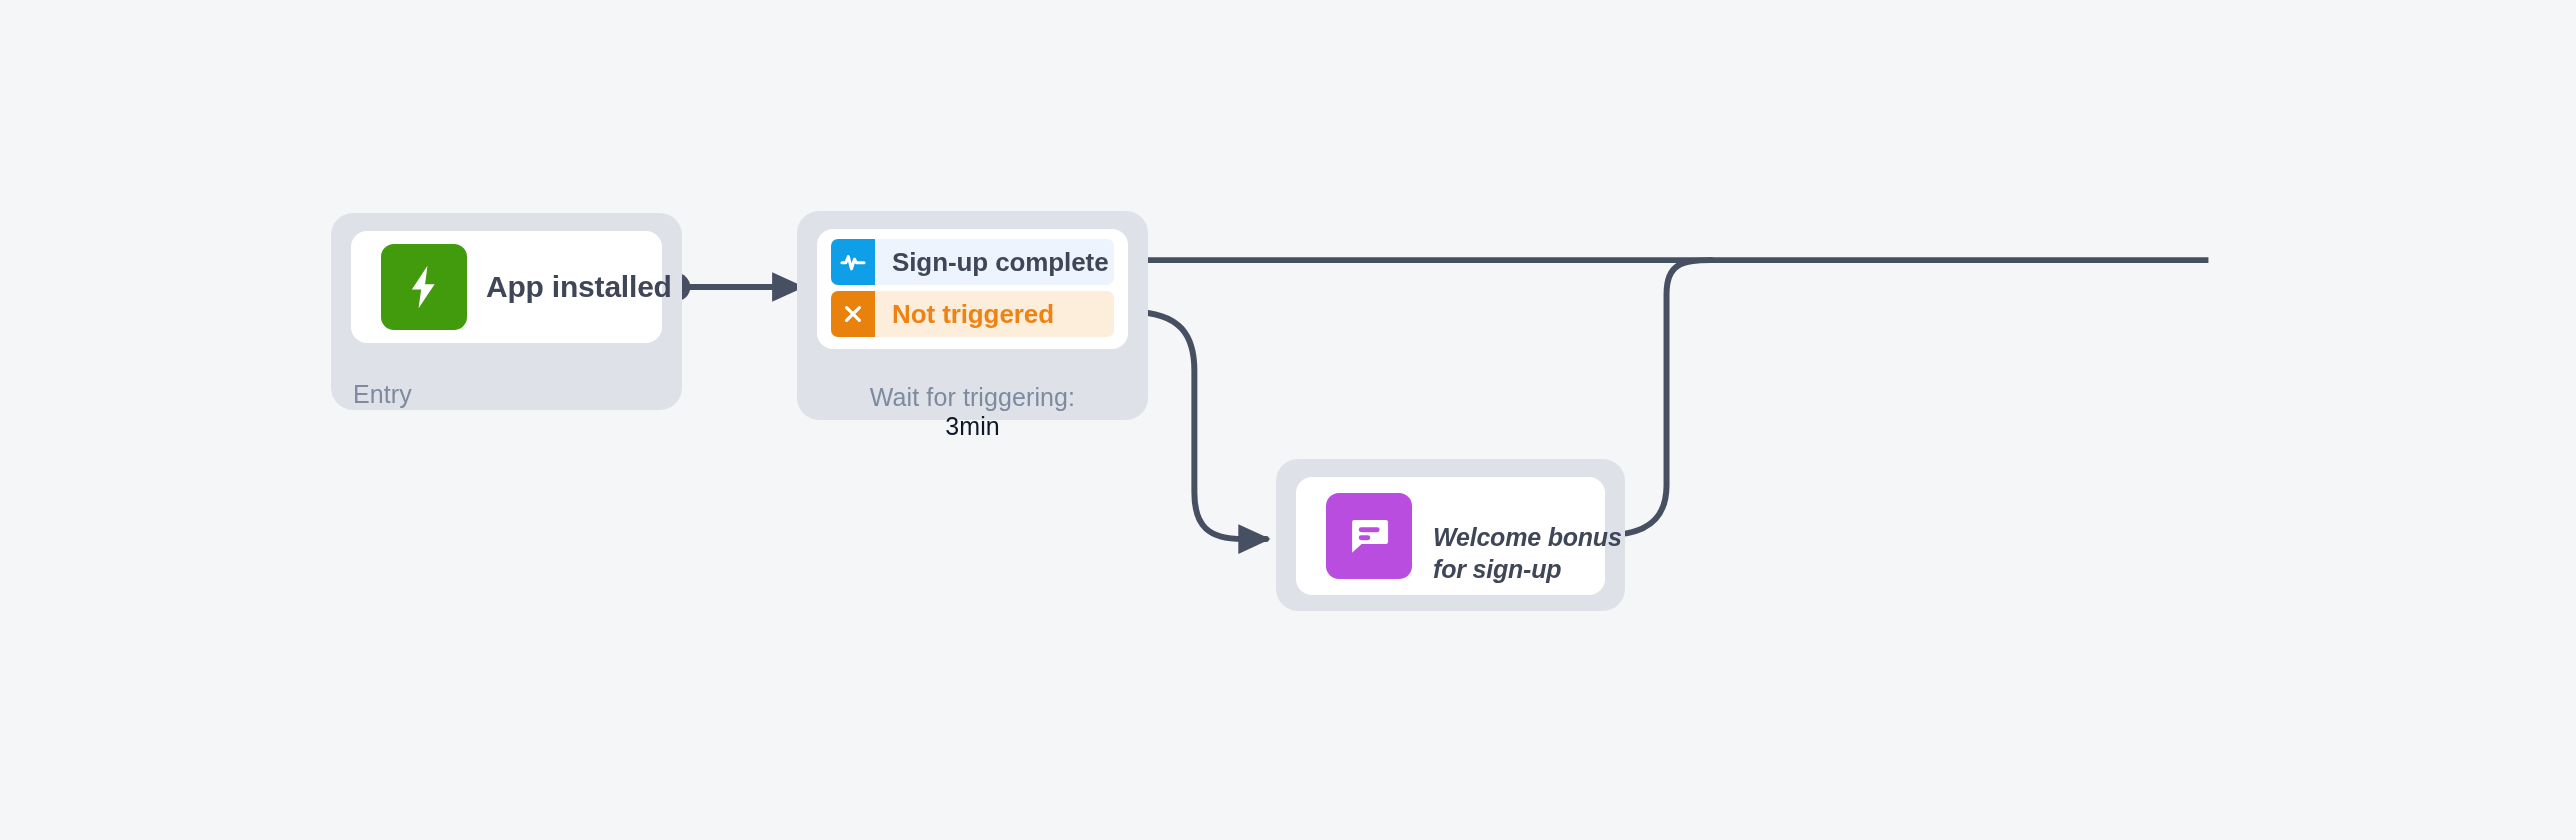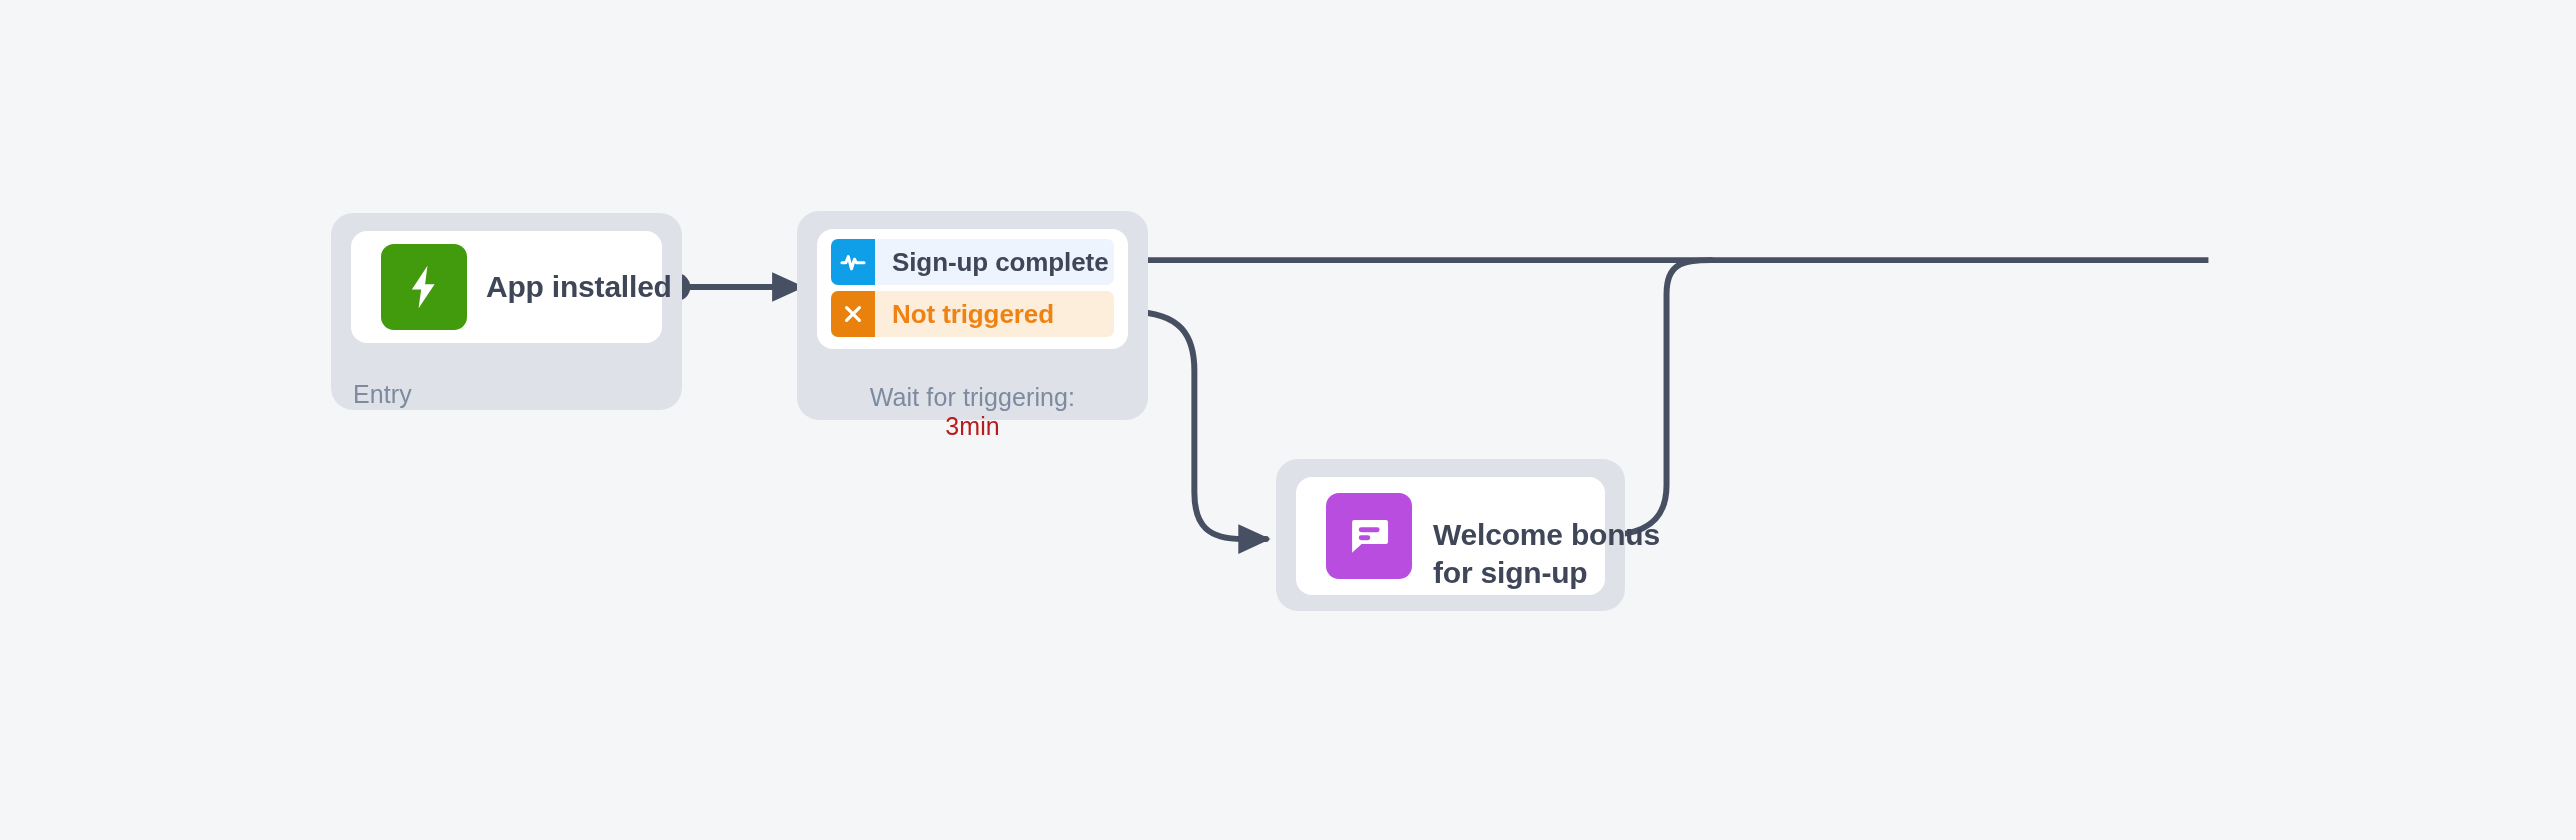--- a/index.html
+++ b/index.html
@@ -46,21 +46,21 @@
     right: 22px;
     display: flex;
     align-items: center;
     justify-content: space-between;
     color: #7d8aa0;
     font-size: 25px;
     letter-spacing: 0.1px;
     white-space: nowrap;
     margin-top: 23px;
   }
-  .node-footer .foot-val { color: #b91c1c; }
+  .node-footer .foot-val { color: #0f172a; }
 
   
   .icon-tile {
     position: absolute;
     display: flex;
     align-items: center;
     justify-content: center;
     box-sizing: border-box;
   }
   .icon-tile svg { display: block; }
@@ -118,22 +118,22 @@
   #node-welcome { left: 1276px; top: 459px; width: 349px; height: 152px; }
   #node-welcome .card { left: 20px; top: 18px; width: 309px; height: 118px; }
   #node-welcome .icon-tile {
     left: 30px; top: 16px; width: 86px; height: 86px;
     background: #b84de0; border-radius: 13px;
   }
   #node-welcome .node-label {
     position: absolute;
     left: 137px; top: 0; height: 154px;
     display: flex; flex-direction: column; justify-content: center;
-    font-size: 30px; font-weight: 700; color: #3e4658;
-    line-height: 1.27; letter-spacing: -0.2px;
+    font-size: 25px; font-weight: 700; color: #3e4658;
+    line-height: 1.27; letter-spacing: -0.2px; font-style: italic;
   }
 
   .nowrap { white-space: nowrap; }
 </style>
 </head>
 <body>
 
 <div id="canvas">
 
   <svg id="edges" viewBox="0 0 2586 844" width="2576" height="841" xmlns="http://www.w3.org/2000/svg">

